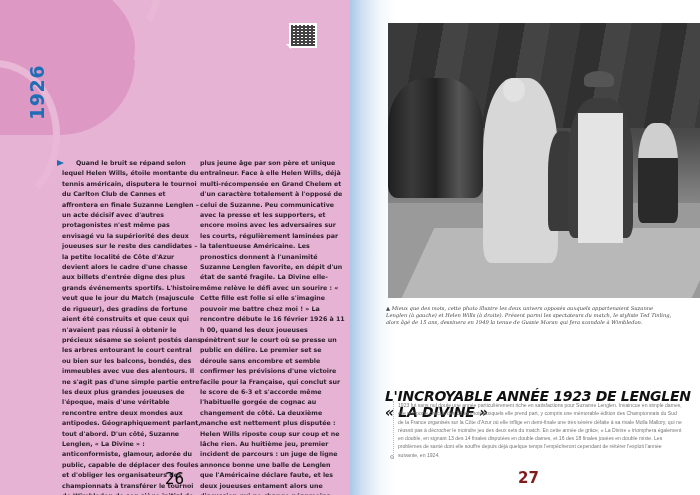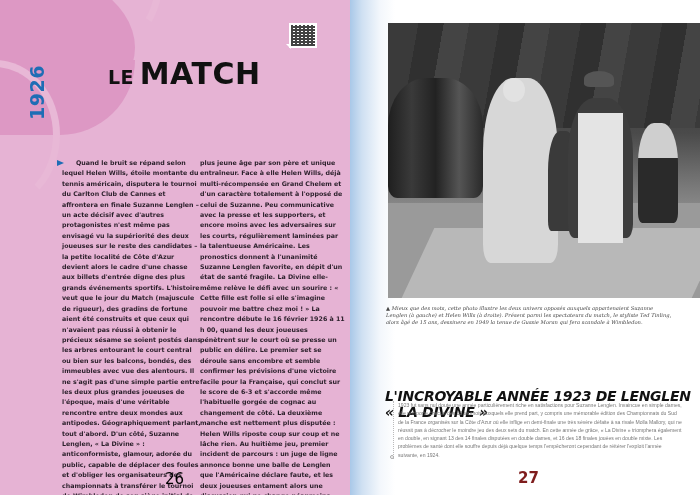--- a/index.html
+++ b/index.html
@@ -122,21 +122,20 @@
 
 <div class="page-left">
   <div class="ball"></div>
   <div class="ball2"></div>
   <div class="ball-seam1"></div>
   <div class="ball-seam2"></div>
 
   <div class="year" style="top:120px;">1926</div>
 
   <div class="title">
-    <div><span class="small">LE</span> <span class="big">MATCH</span></div>
   </div>
 
   <div class="qr">
       <div class="qr-grid"></div>
     </div>
   <div class="qr-tail"></div>
 
   <div class="triangle"></div>
   <div class="body-text col1">
     <p class="first">Quand le bruit se répand selon lequel Helen Wills, étoile montante du tennis américain, disputera le tournoi du Carlton Club de Cannes et affrontera en finale Suzanne Lenglen – un acte décisif avec d'autres protagonistes n'est même pas envisagé vu la supériorité des deux joueuses sur le reste des candidates – la petite localité de Côte d'Azur devient alors le cadre d'une chasse aux billets d'entrée digne des plus grands événements sportifs. L'histoire veut que le jour du Match (majuscule de rigueur), des gradins de fortune aient été construits et que ceux qui n'avaient pas réussi à obtenir le précieux sésame se soient postés dans les arbres entourant le court central ou bien sur les balcons, bondés, des immeubles avec vue des alentours. Il ne s'agit pas d'une simple partie entre les deux plus grandes joueuses de l'époque, mais d'une véritable rencontre entre deux mondes aux antipodes. Géographiquement parlant, tout d'abord. D'un côté, Suzanne Lenglen, « La Divine » : anticonformiste, glamour, adorée du public, capable de déplacer des foules et d'obliger les organisateurs des championnats à transférer le tournoi de Wimbledon de son siège initial de Worple Road à celui de Church Road. Mais, surtout, une joueuse tout en raffinement qui triomphe à six reprises tant à Wimbledon qu'à Roland-Garros, initiée au tennis dès son</p>

